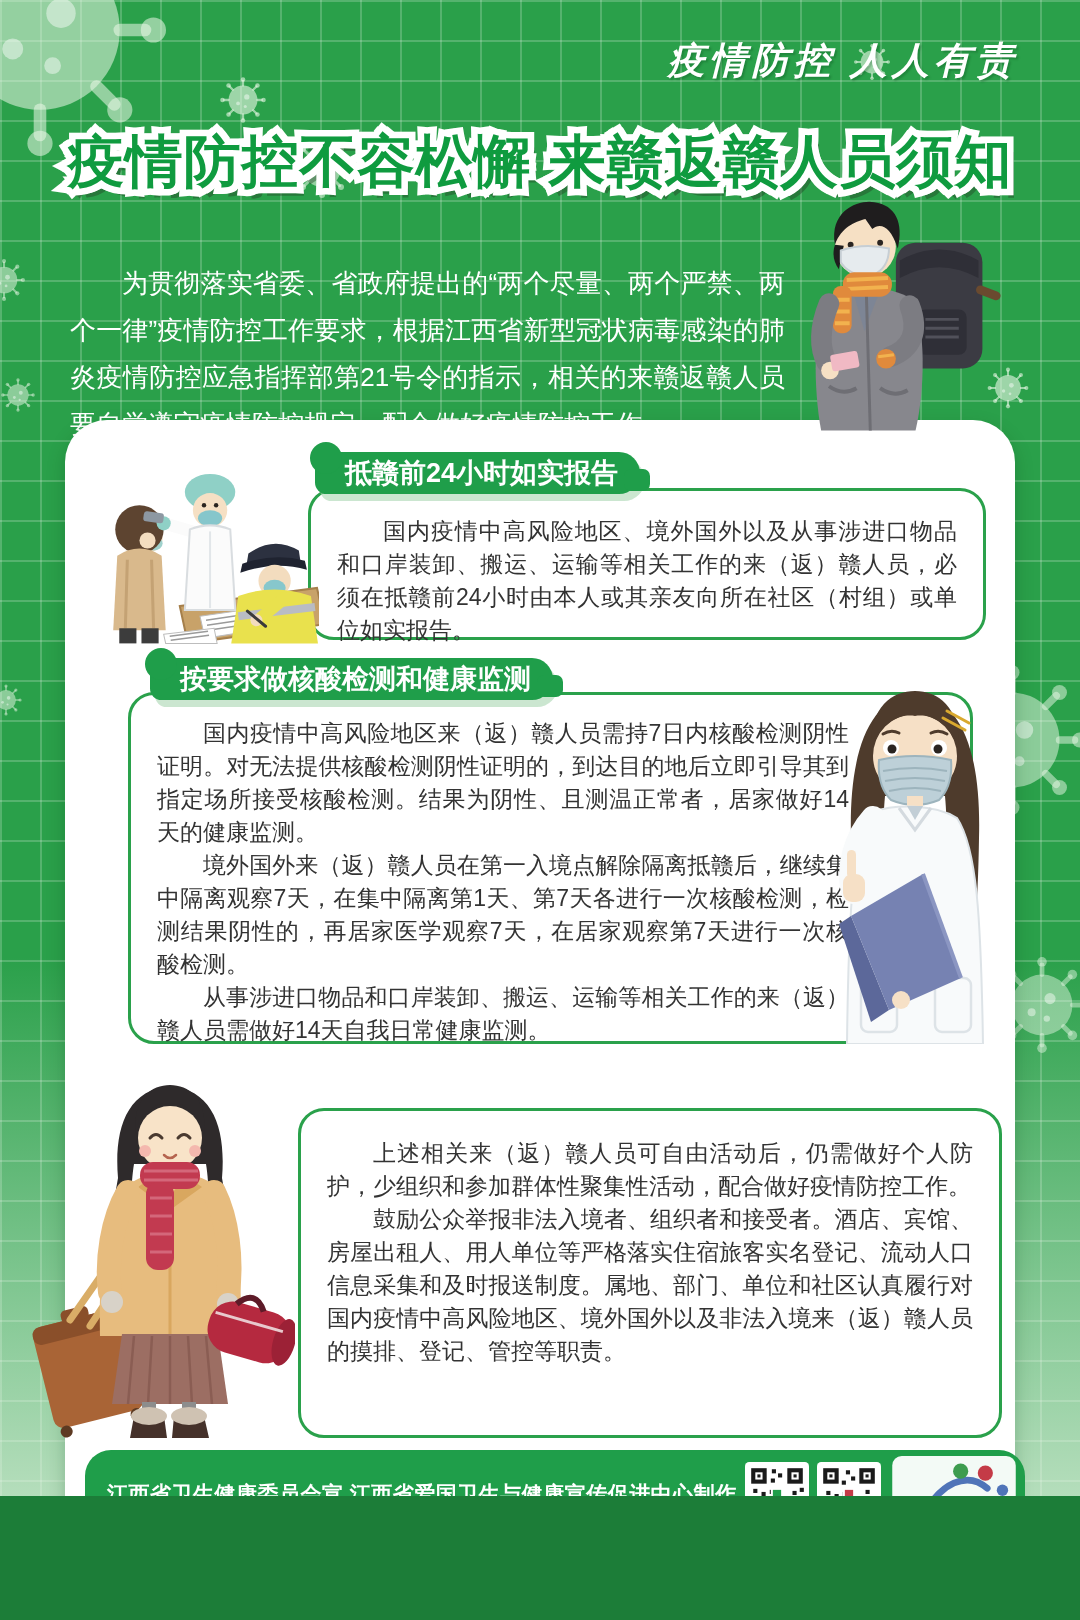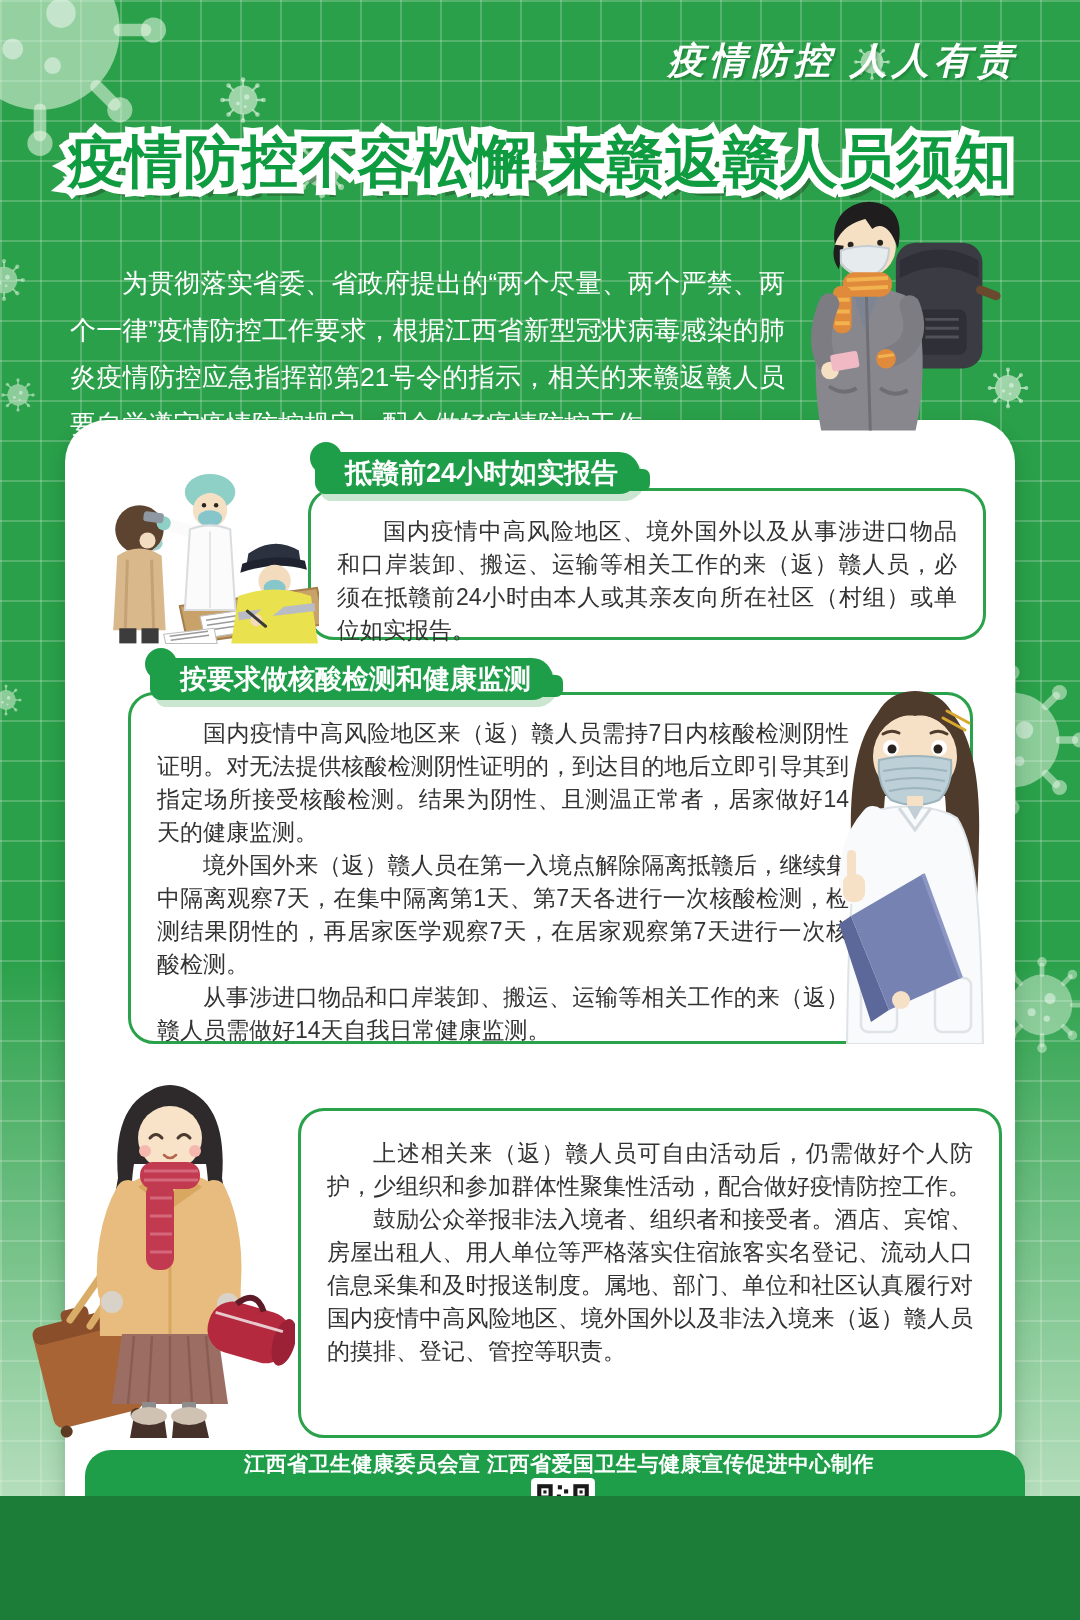--- a/index.html
+++ b/index.html
@@ -46,21 +46,21 @@
   .box2{left:63px;top:272px;width:845px;height:352px;padding:22px 0 12px 26px;}
   .box2 p{width:692px;}
   .badge2{left:85px;top:238px;}
   .doctor-illu{position:absolute;left:750px;top:258px;z-index:4;}
   .box3{left:233px;top:688px;width:704px;height:330px;padding:26px 26px 0 26px;}
   .badge3{left:245px;top:652px;}
   .woman-illu{position:absolute;left:30px;top:1068px;z-index:6;}
   .man-illu{position:absolute;left:770px;top:190px;z-index:5;}
   
   .footer-bar{position:absolute;left:85px;top:1450px;width:940px;height:87px;background:#1f9e4a;
-    border-radius:26px;display:flex;align-items:center;box-sizing:border-box;padding:0 14px 0 22px;z-index:8;flex-direction:column;}
+    border-radius:26px;display:flex;align-items:center;box-sizing:border-box;padding:0 14px 0 22px;z-index:8;}
   .credit{color:#ffffff;font-size:21px;font-weight:bold;white-space:nowrap;flex:1;letter-spacing:0.5px;}
   .qr{flex:none;margin-left:8px;}
   .footer-logo{flex:none;margin-left:10px;}
 </style>
 </head>
 <body>
 
 <div class="poster">
 
   <svg class="virus-layer" xmlns="http://www.w3.org/2000/svg" xmlns:xlink="http://www.w3.org/1999/xlink">

